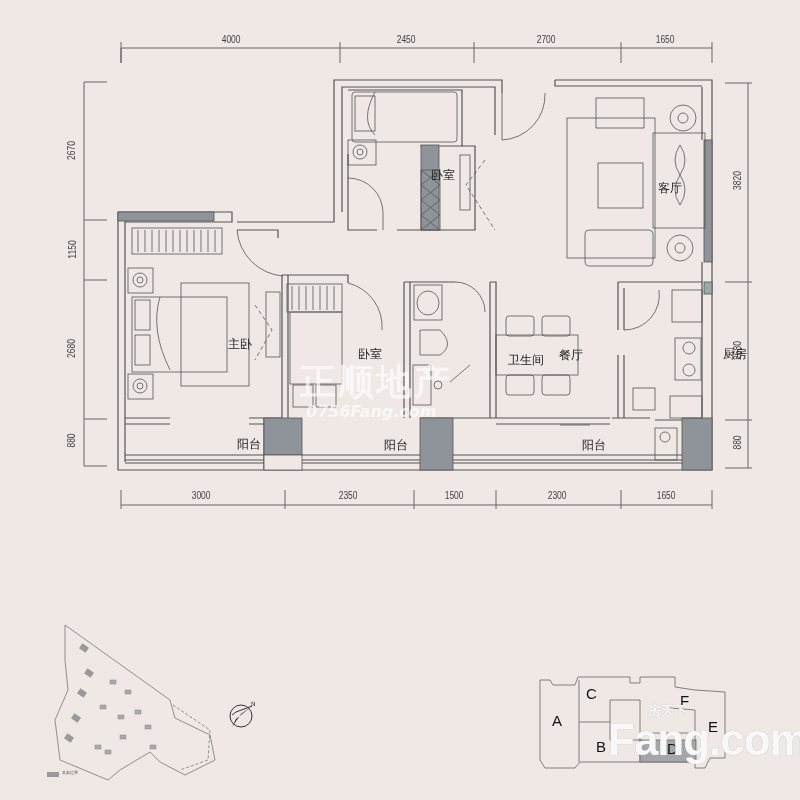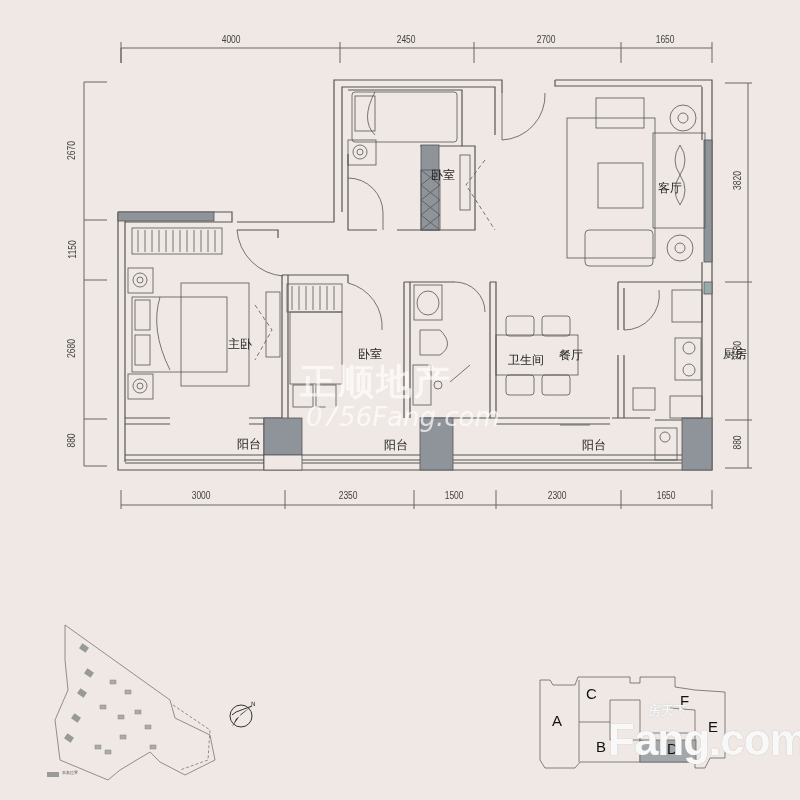--- a/index.html
+++ b/index.html
@@ -3,21 +3,21 @@
 <meta charset="utf-8">
 <style>
   html, body { margin:0; padding:0; }
   body { width:800px; height:800px; background:#efe8e4; position:relative; overflow:hidden;
          font-family:"DejaVu Sans", sans-serif; color:#333; }
   .abs { position:absolute; }
   .dim { position:absolute; font-family:"Liberation Sans Narrow","Liberation Sans", sans-serif; font-size:10px; color:#444; transform:scaleX(0.85); }
   .dimv { position:absolute; font-family:"Liberation Sans", sans-serif; font-size:10px; color:#444; transform:rotate(-90deg) scaleX(0.85); transform-origin:center; white-space:nowrap; }
   .room { position:absolute; font-size:12px; color:#222; white-space:nowrap;padding-left:48px; }
   .wm1 { position:absolute; font-size:36px; font-weight:bold; color:rgba(255,255,255,0.65); letter-spacing:2px; }
-  .wm2 { position:absolute; font-size:26px; font-style:italic; font-weight:normal; color:rgba(255,255,255,0.7); }
+  .wm2 { position:absolute; font-size:16px; font-style:italic; font-weight:bold; color:rgba(255,255,255,0.7); }
   .key-letter { position:absolute; font-family:"Liberation Sans", sans-serif; font-size:15px; color:#111; }
   .fang { position:absolute; font-family:"Liberation Sans", sans-serif; font-weight:bold; color:rgba(255,255,255,0.92); text-shadow:0 0 1px #aaa; }
 </style>
 </head>
 <body>
 
 <svg class="abs" style="left:0;top:0" width="800" height="800">
   <g stroke="#666" stroke-width="1" fill="none">
 
     <line x1="121" y1="48" x2="712" y2="48"></line>

